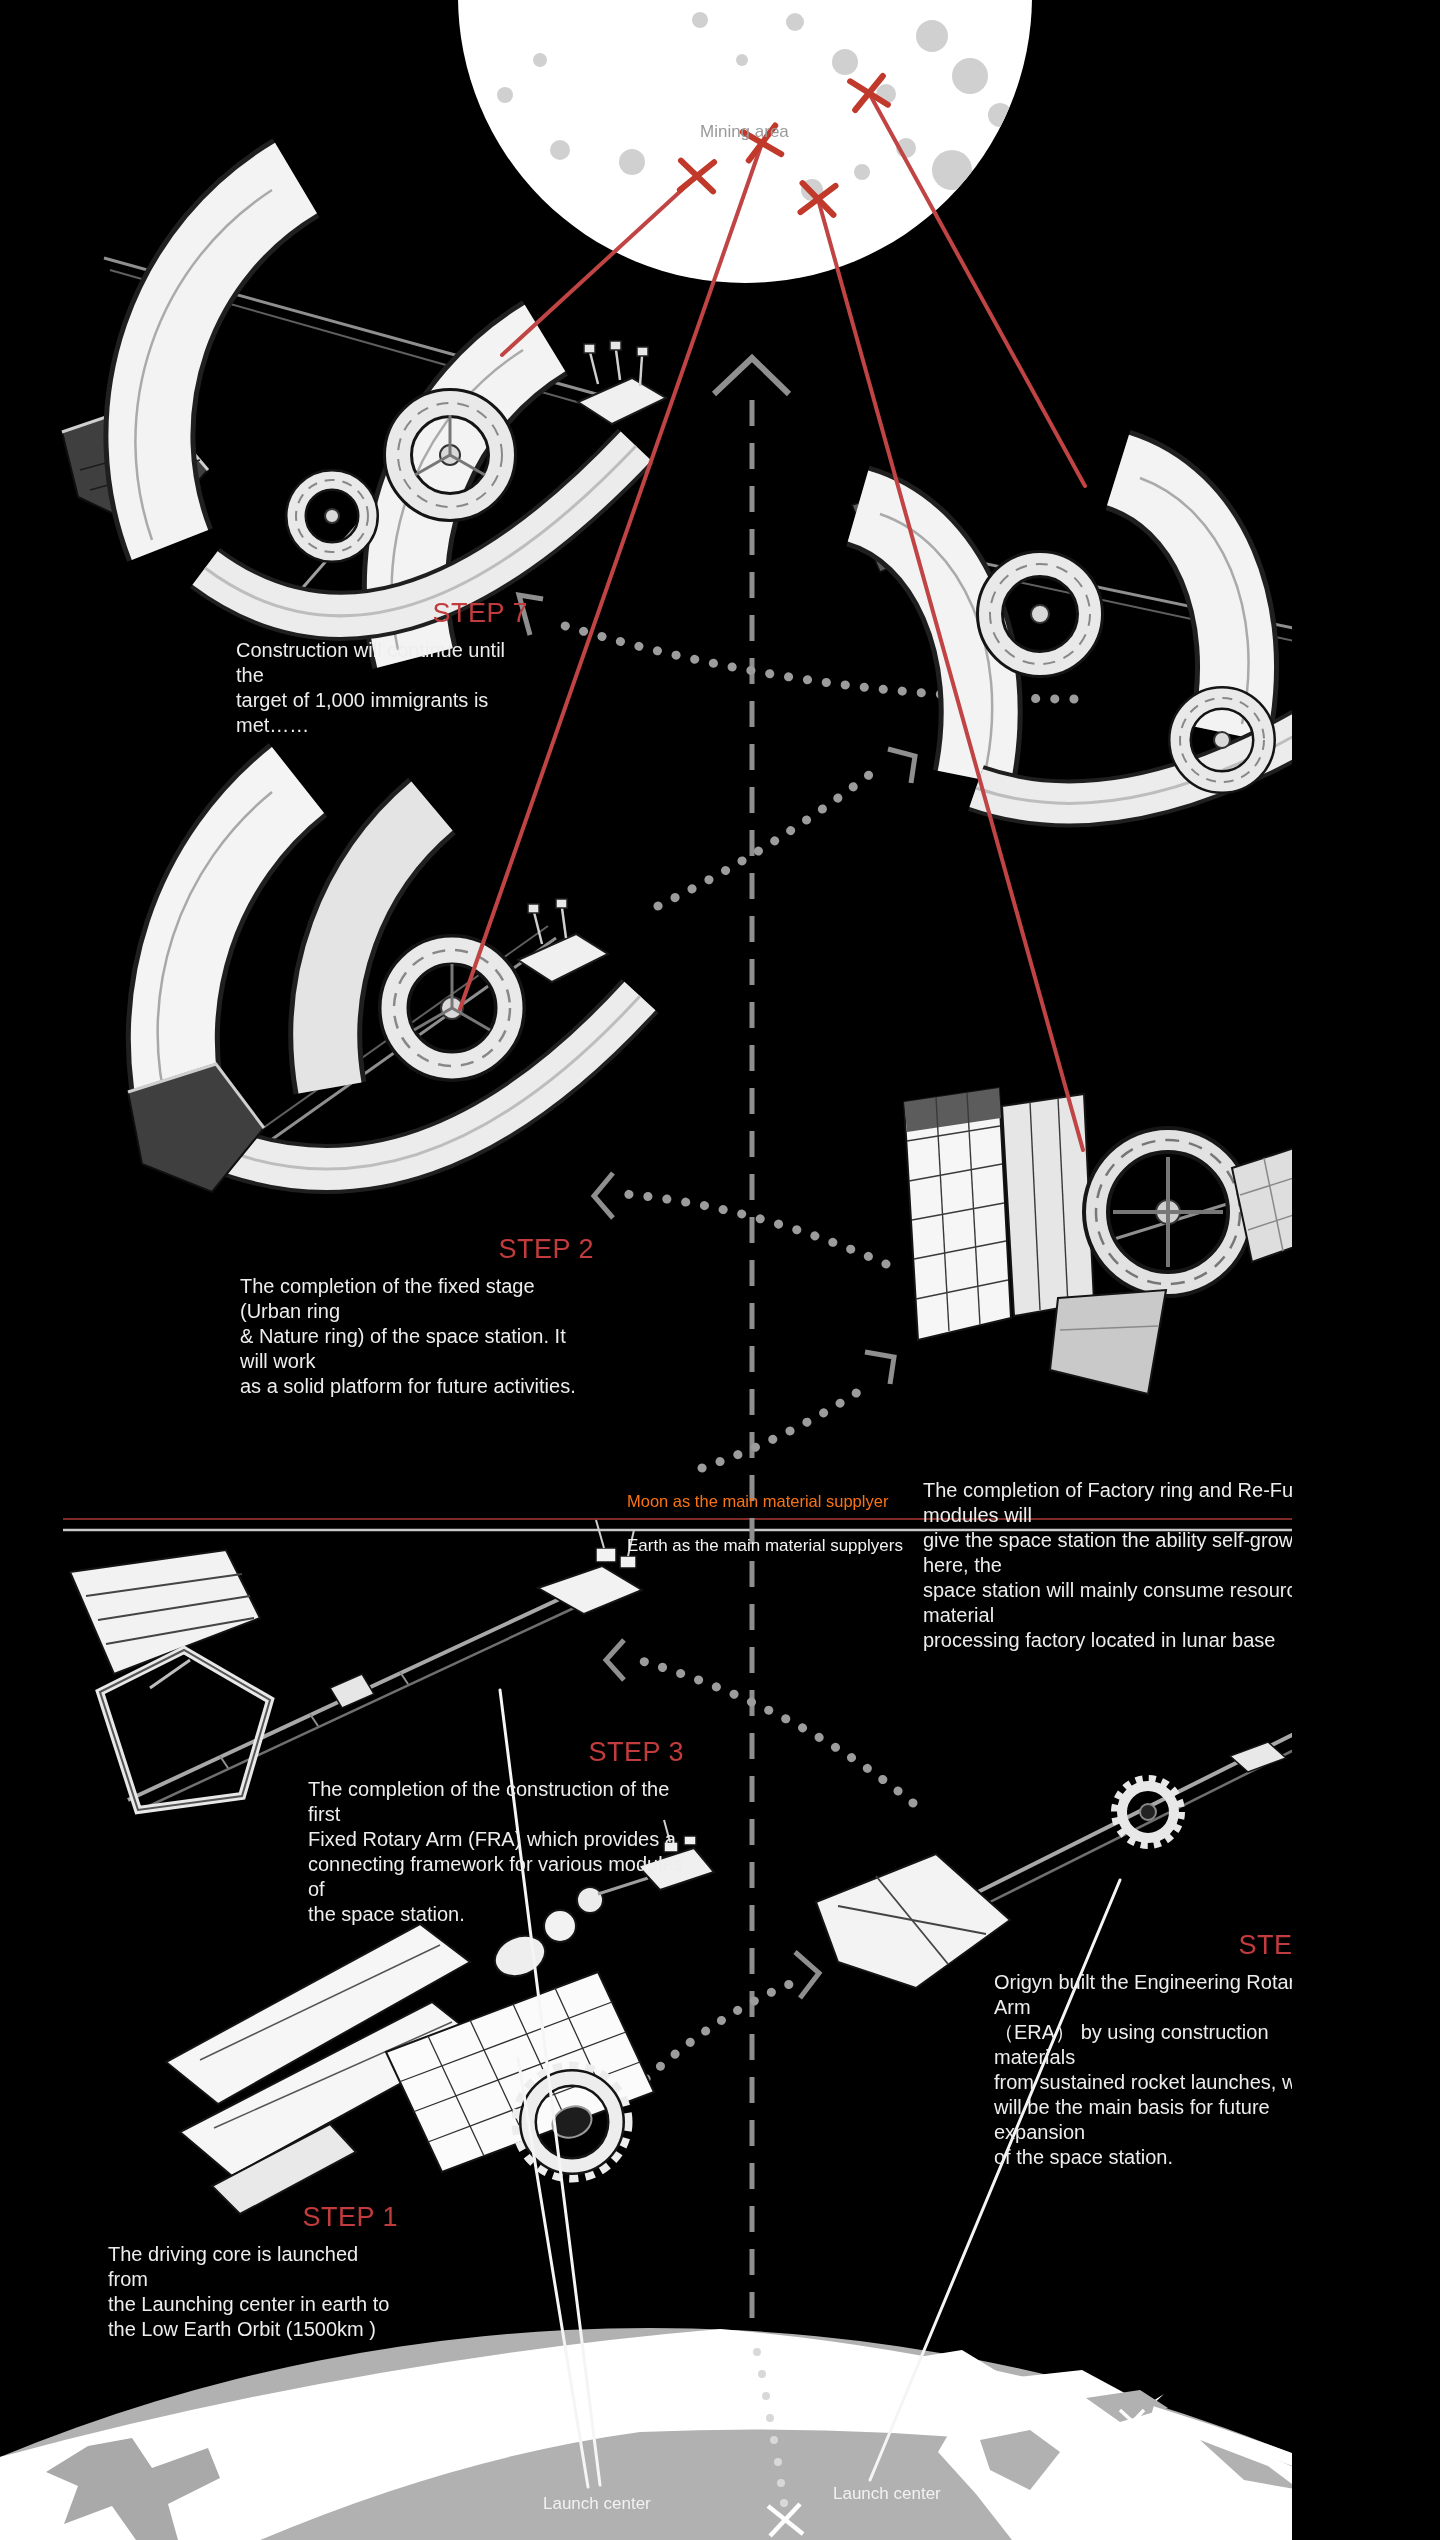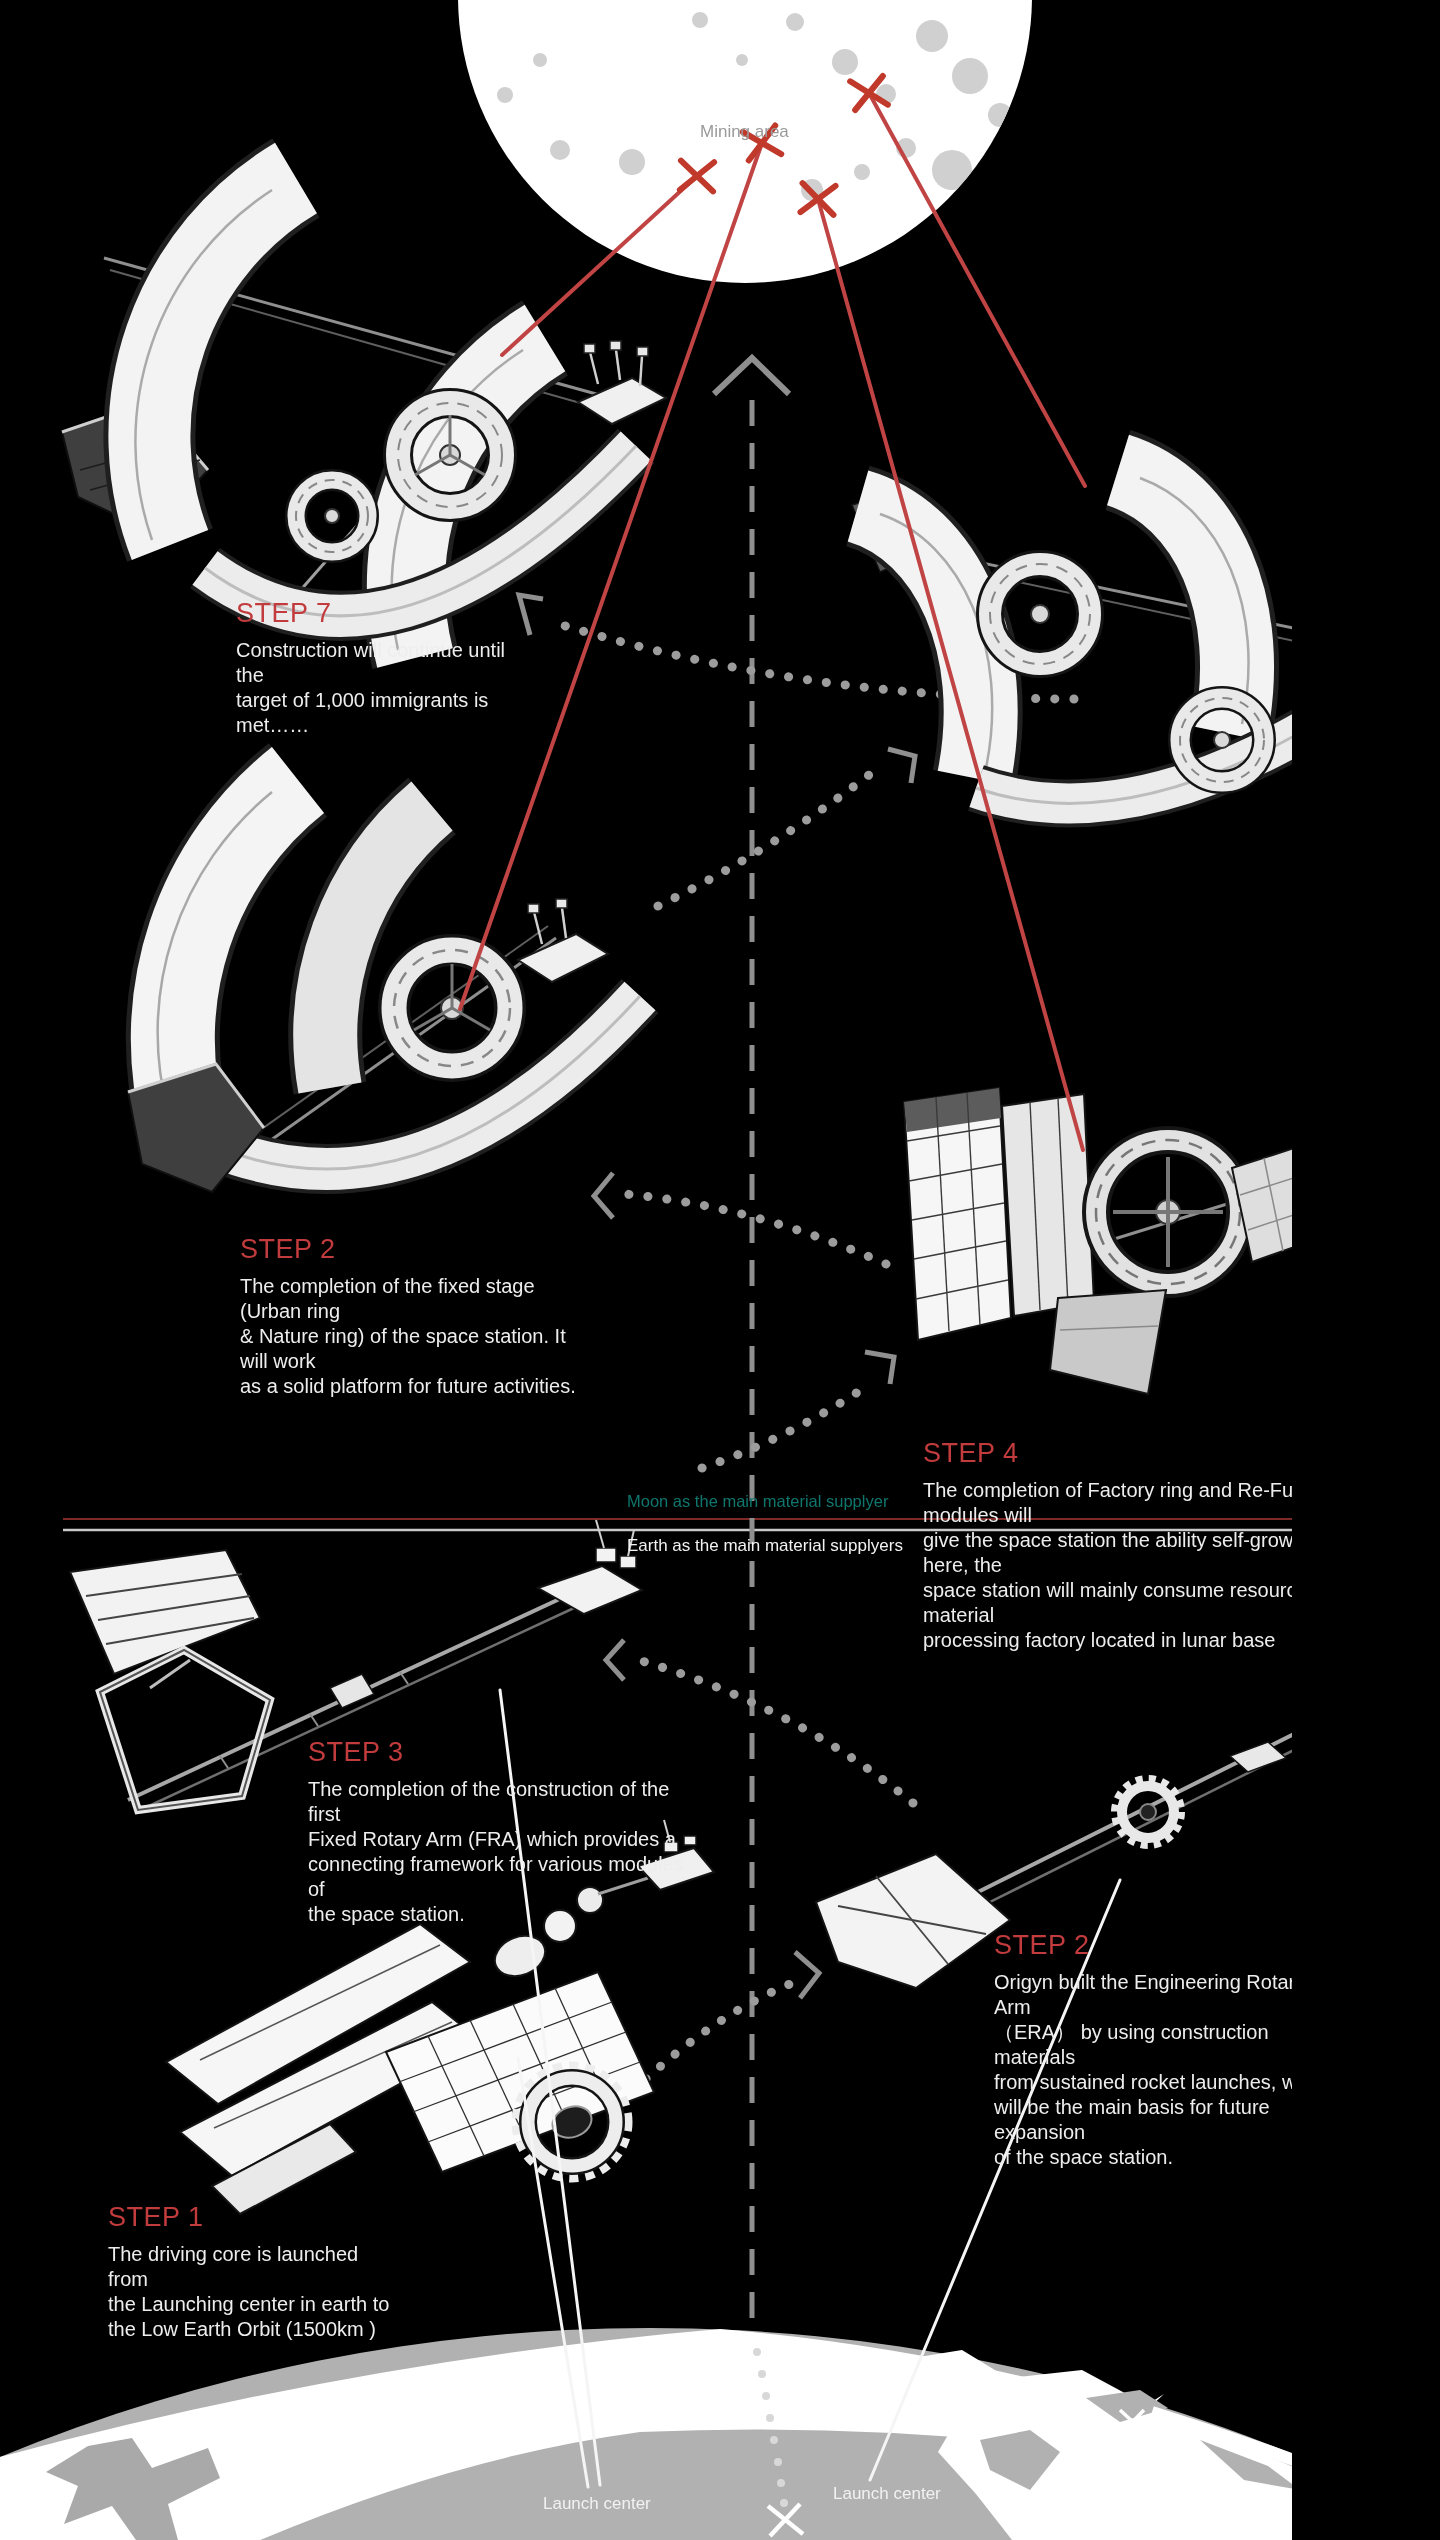--- a/index.html
+++ b/index.html
@@ -4,30 +4,30 @@
 <style>
   html,body{margin:0;padding:0;background:#000;}
   #canvas{
     position:relative;width:1292px;height:2540px;background:#000;
     overflow:hidden;font-family:"Liberation Sans",sans-serif;
   }
   #scene{position:absolute;left:0;top:0;width:1440px;height:2540px;}
   .txt{position:absolute;z-index:5;}
   .step{position:absolute;z-index:5;}
   .step-title{
-    font-size:27px;color:#c23b3d;text-align:left;letter-spacing:.5px;
+    font-size:27px;color:#c23b3d;text-align:right;letter-spacing:.5px;
     margin:0 0 9px 0;font-weight:400;
   }
   .step-desc{
     font-size:20px;line-height:25px;color:#ededed;white-space:pre-line;
     font-weight:400;
   }
   .small-label{font-size:17px;color:#f2f2f2;white-space:nowrap;}
   .gray-label{font-size:17px;color:#9a9a9a;white-space:nowrap;}
-  .red-label{font-size:16.5px;color:#0f766e;white-space:nowrap;}
+  .red-label{font-size:16.5px;color:#f97316;white-space:nowrap;}
 </style>
 </head>
 <body>
 
 <div id="canvas">
 
 <svg id="scene" viewBox="0 0 1440 2540" xmlns="http://www.w3.org/2000/svg">
 
   <defs>
     <clipPath id="moonclip">

